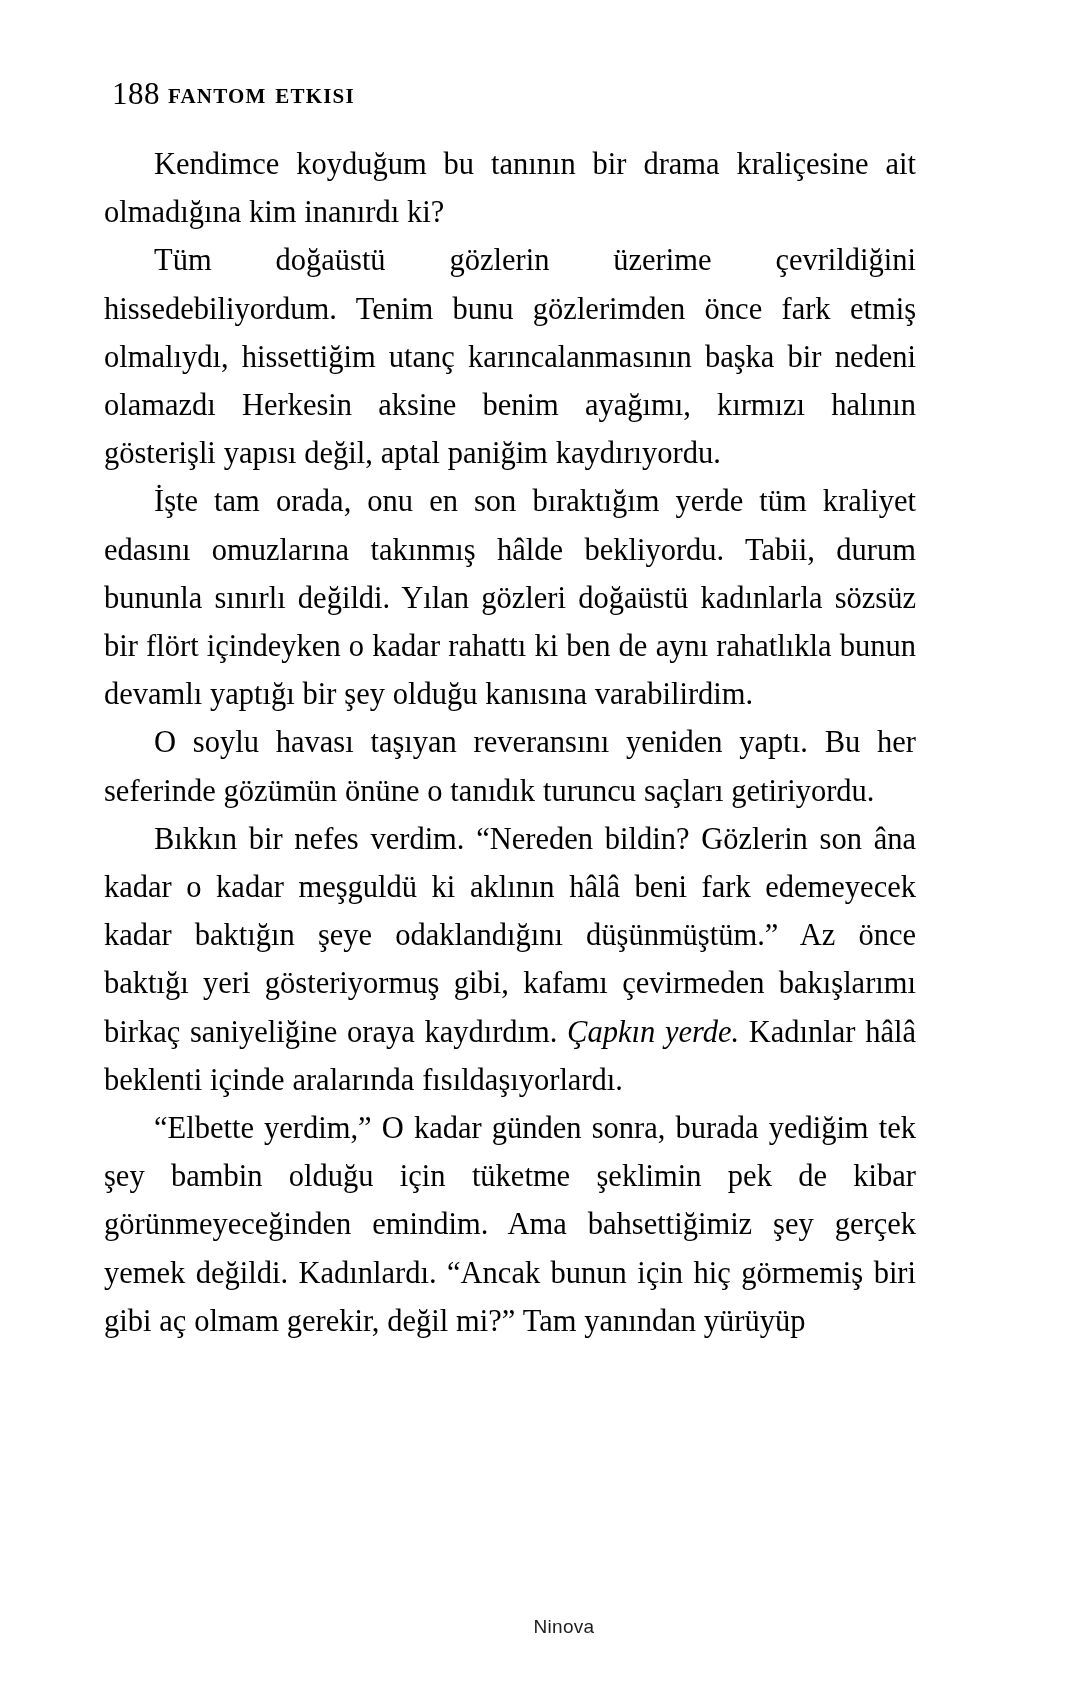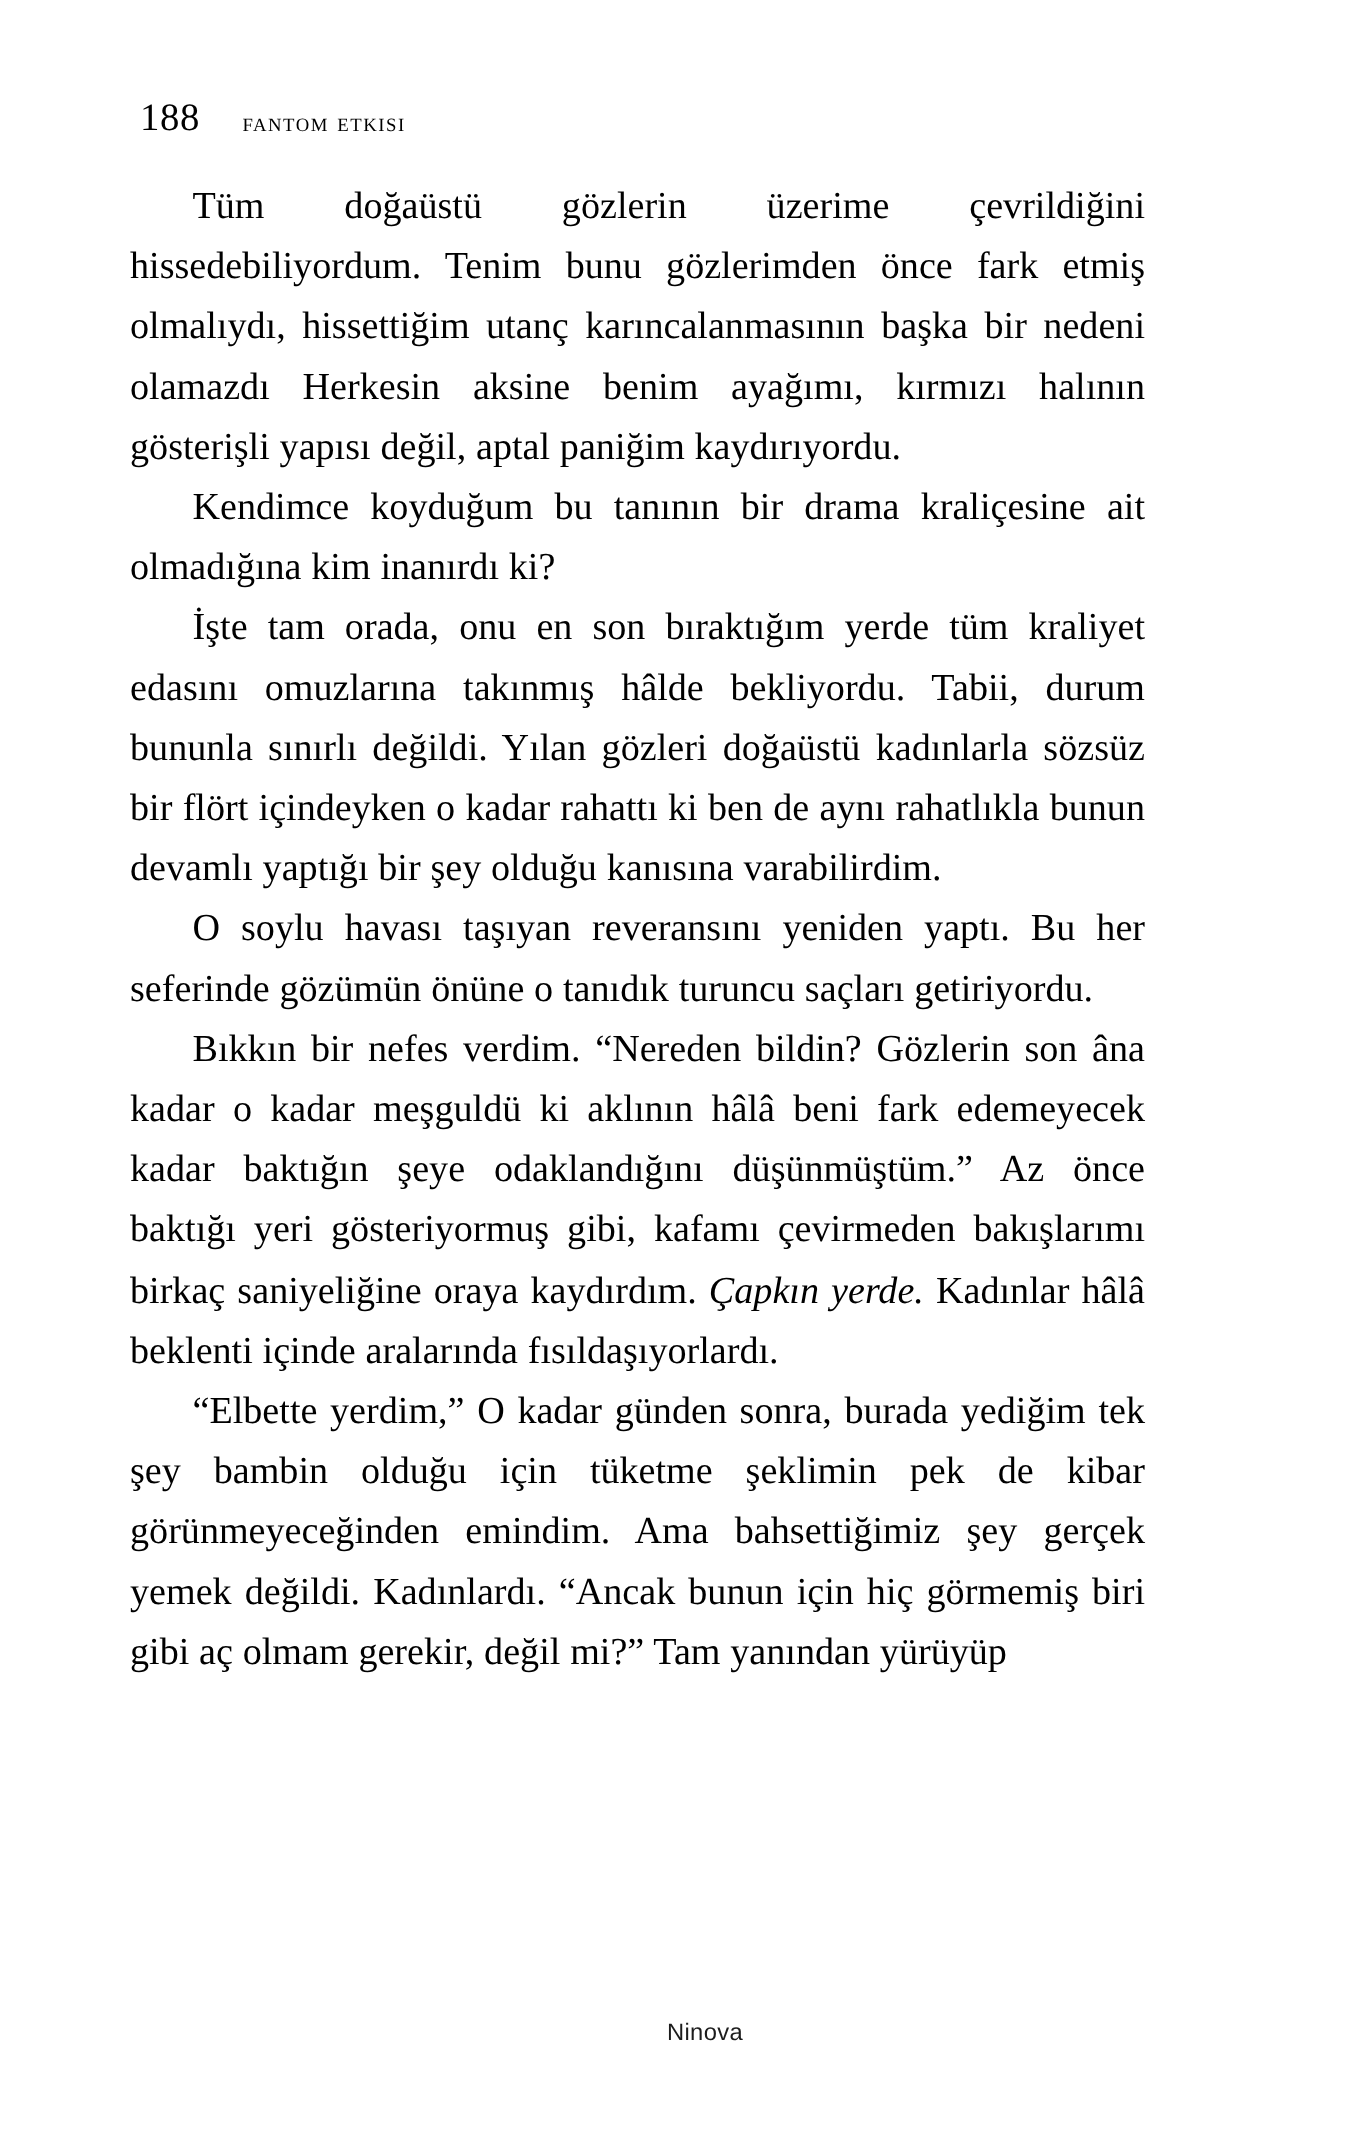--- a/index.html
+++ b/index.html
@@ -18,41 +18,41 @@
     font-family: "Liberation Serif", serif;
     color: #000000;
   }
 
   
   .running-head {
     position: absolute;
     left: 112px;
     top: 78px;
     display: flex;
-    align-items: flex-end;
-    gap: 34px;
+    align-items: flex-start;
+    gap: 8px;
     white-space: nowrap;
   }
 
   .folio {
     font-family: "Liberation Serif", serif;
     font-size: 31px;
     line-height: 1;
     letter-spacing: 0.5px;
     font-weight: 400;
   }
 
   .head-title {
     font-family: "Liberation Serif", serif;
-    font-size: 22px;
+    font-size: 30px;
     line-height: 1;
     font-variant: small-caps;
     text-transform: lowercase;
     letter-spacing: 1.2px;
-    font-weight: 400;
+    font-weight: 700;
   }
 
   
   .textblock {
     position: absolute;
     left: 104px;
     top: 140px;
     width: 812px;
   }
 
@@ -96,22 +96,22 @@
 <body>
 
 <div class="page">
 
   <div class="running-head">
     <span class="folio">188</span>
     <span class="head-title">Fantom Etkisi</span>
   </div>
 
   <div class="textblock">
+    <p class="para">Kendimce koyduğum bu tanının bir drama kraliçesine ait olmadığına kim inanırdı ki?</p>
     <p class="para">Tüm doğaüstü gözlerin üzerime çevrildiğini hissedebiliyordum. Tenim bunu gözlerimden önce fark etmiş olmalıydı, hissettiğim utanç karıncalanmasının başka bir nedeni olamazdı Herkesin aksine benim ayağımı, kırmızı halının gösterişli yapısı değil, aptal paniğim kaydırıyordu.</p>
-    <p class="para">Kendimce koyduğum bu tanının bir drama kraliçesine ait olmadığına kim inanırdı ki?</p>
     <p class="para">İşte tam orada, onu en son bıraktığım yerde tüm kraliyet edasını omuzlarına takınmış hâlde bekliyordu. Tabii, durum bununla sınırlı değildi. Yılan gözleri doğaüstü kadınlarla sözsüz bir flört içindeyken o kadar rahattı ki ben de aynı rahatlıkla bunun devamlı yaptığı bir şey olduğu kanısına varabilirdim.</p>
     <p class="para">O soylu havası taşıyan reveransını yeniden yaptı. Bu her seferinde gözümün önüne o tanıdık turuncu saçları getiriyordu.</p>
     <p class="para">
       <span>Bıkkın bir nefes verdim. “Nereden bildin? Gözlerin son âna kadar o kadar meşguldü ki aklının hâlâ beni fark edemeyecek kadar baktığın şeye odaklandığını düşünmüştüm.” Az önce baktığı yeri gösteriyormuş gibi, kafamı çevirmeden bakışlarımı birkaç saniyeliğine oraya kaydırdım. </span><em>Çapkın yerde.</em><span> Kadınlar hâlâ beklenti içinde aralarında fısıldaşıyorlardı.</span>
     </p>
     <p class="para">“Elbette yerdim,” O kadar günden sonra, burada yediğim tek şey bambin olduğu için tüketme şeklimin pek de kibar görünmeyeceğinden emindim. Ama bahsettiğimiz şey gerçek yemek değildi. Kadınlardı. “Ancak bunun için hiç görmemiş biri gibi aç olmam gerekir, değil mi?” Tam yanından yürüyüp</p>
   </div>
 
   <div class="footer">
     <span class="footer-mark">Ninova</span>

